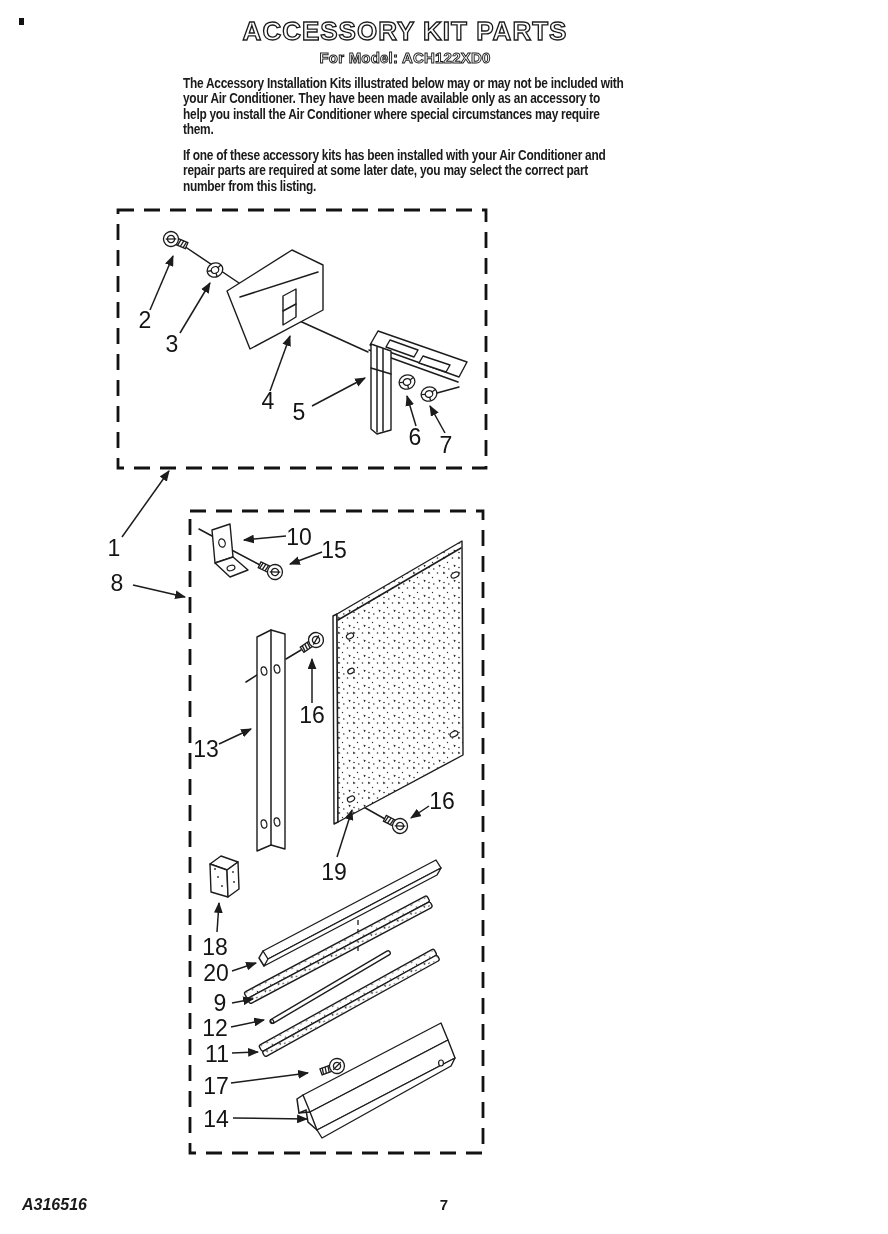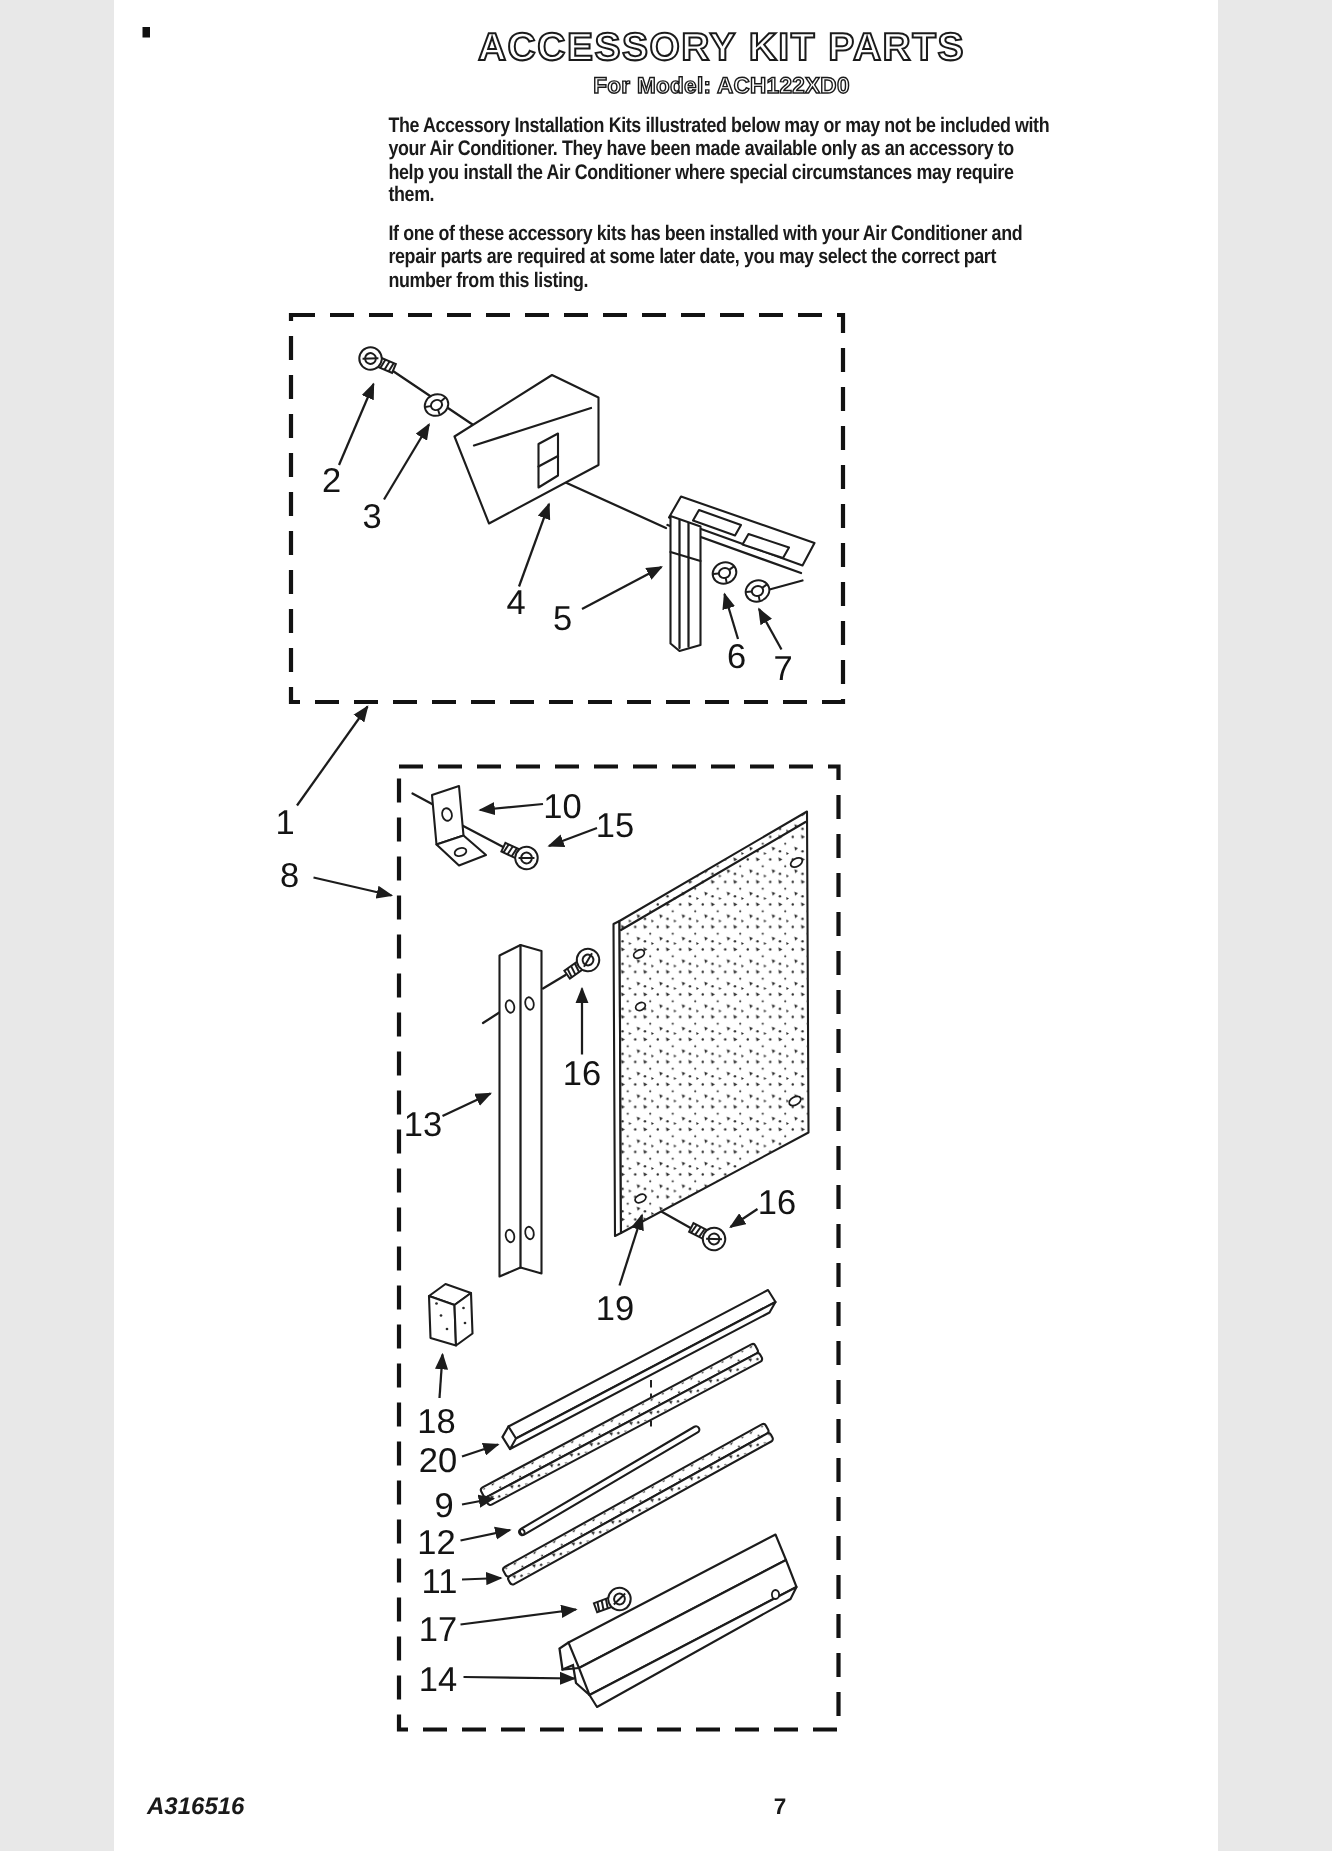--- a/index.html
+++ b/index.html
@@ -1,17 +1,17 @@
 <!DOCTYPE html>
 <html><head>
 <meta charset="utf-8">
 <style>
   html,body { margin:0; padding:0; background:#e8e8e8; }
   .page {
-    position:relative; width:736px; height:1234px; background:#ffffff;
+    position:relative; width:888px; height:1234px; background:#ffffff;
     font-family:"Liberation Sans", sans-serif; color:#1a1a1a; overflow:hidden;
     margin:0 auto;
   }
   .page-mark { position:absolute; left:19px; top:18px; width:5px; height:7px; background:#111; }
   .hdr { position:absolute; left:0; width:810px; text-align:center; white-space:nowrap; }
   .title {
     top:16px; font-size:26px; font-weight:700; letter-spacing:1px;
     color:#1a1a1a; -webkit-text-fill-color:#fff; -webkit-text-stroke:1.35px #1a1a1a;
   }
   .subtitle {

